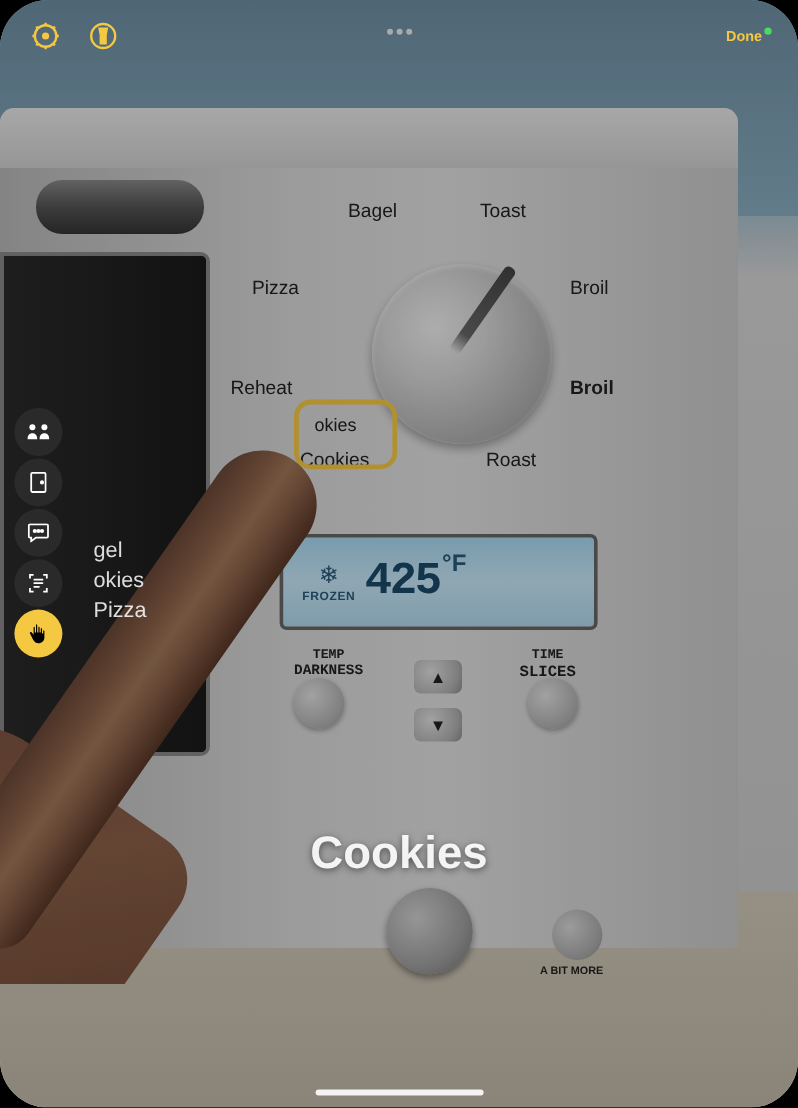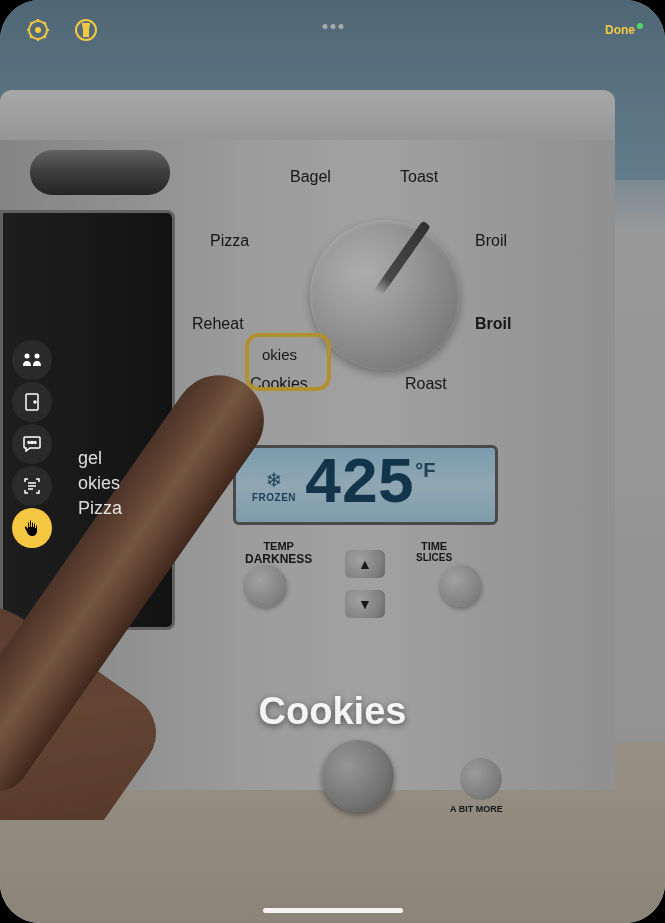--- a/index.html
+++ b/index.html
@@ -137,39 +137,40 @@
     .lcd-snowflake {
       font-size: 20px;
     }
     .lcd-frozen-text {
       font-size: 10px;
       font-weight: bold;
       letter-spacing: 0.5px;
     }
     .lcd-temp {
       font-family: 'Courier New', monospace;
-      font-size: 64px;
+      font-size: 38px;
       font-weight: bold;
       color: #1a4a6a;
       letter-spacing: -2px;
       line-height: 1;
     }
     .lcd-f {
       font-size: 20px;
       color: #2a5a7a;
       font-weight: bold;
       margin-left: 2px;
       margin-top: -30px;
     }
     .control-label {
       position: absolute;
       font-size: 11px;
       font-weight: bold;
       color: #222;
       text-align: center;
+      font-family: Liberation Mono, monospace;
     }
     .control-button {
       position: absolute;
       width: 42px;
       height: 42px;
       border-radius: 50%;
       background: radial-gradient(circle at 35% 35%, #e0e0e0 0%, #b0b0b0 70%, #888 100%);
       box-shadow: 0 2px 4px rgba(0,0,0,0.3);
     }
     .arrow-btn {
@@ -420,23 +421,23 @@
           <div class="lcd-frozen-text">FROZEN</div>
         </div>
         <div class="lcd-temp">425</div>
         <div class="lcd-f">°F</div>
       </div>
 
       <div class="control-label" style="top:450px; left:245px;">
         <div>TEMP</div>
         <div style="font-size:12px;">DARKNESS</div>
       </div>
-      <div class="control-label" style="top:450px; left:416px;">
+      <div class="control-label" style="top:450px; left:433px;">
         <div>TIME</div>
-        <div style="font-size:10px;">SLICES</div>
+        <div style="font-size:13px;">SLICES</div>
       </div>
 
       <div class="control-button" style="top:475px; left:245px;"></div>
       <div class="control-button" style="top:475px; left:440px;"></div>
       <div class="arrow-btn" style="position:absolute; top:460px; left:345px;">▲</div>
       <div class="arrow-btn" style="position:absolute; top:500px; left:345px;">▼</div>
 
       <div class="bottom-buttons">
         <div class="start-btn"></div>
         <div class="abitmore-btn"></div>

